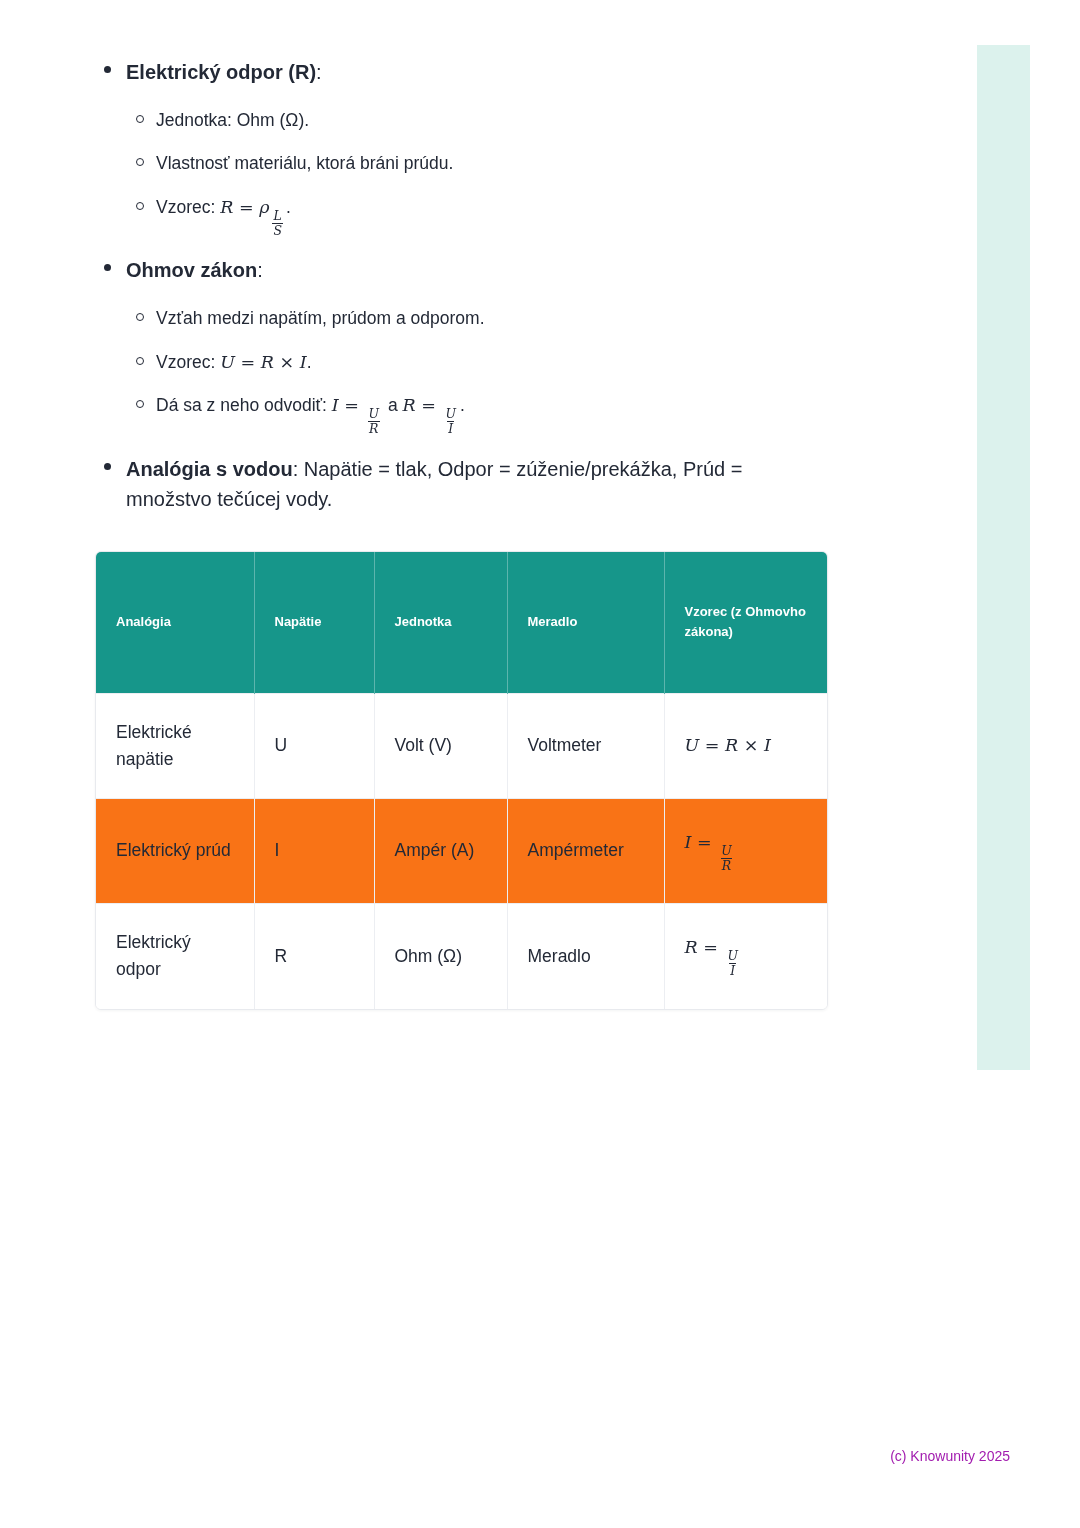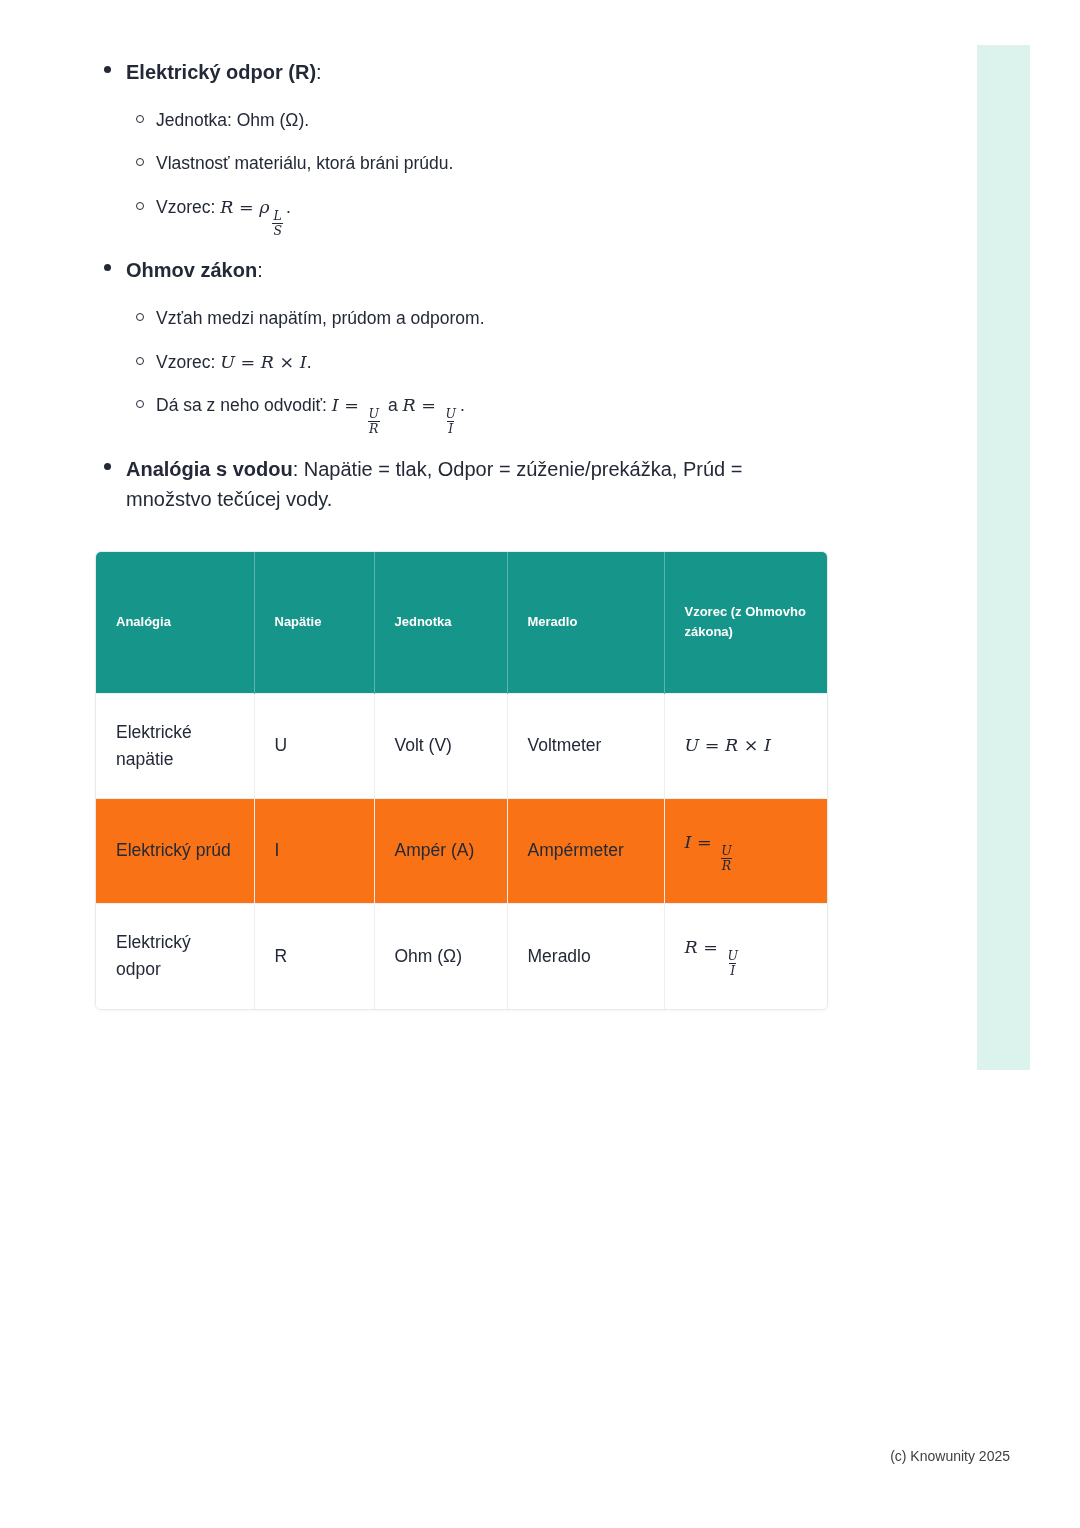--- a/index.html
+++ b/index.html
@@ -75,21 +75,21 @@
     padding: 18px 20px; font-size: 17.5px; line-height: 1.55;
     vertical-align: middle; background: #ffffff;
     border-right: 1px solid #eceef2; border-top: 1px solid #eceef2;
     height: 105px;
   }
   td:last-child { border-right: none; }
   tbody tr.zebra td { background: #f97316; }
 
   .footer {
     position: absolute; right: 70px; bottom: 64px;
-    font-size: 14px; color: #404040;
+    font-size: 14px; color: #a21caf;
   }
 </style>
 </head>
 <body>
 
 <div>
 
   <div class="side-accent"></div>
 
   <div class="content">

